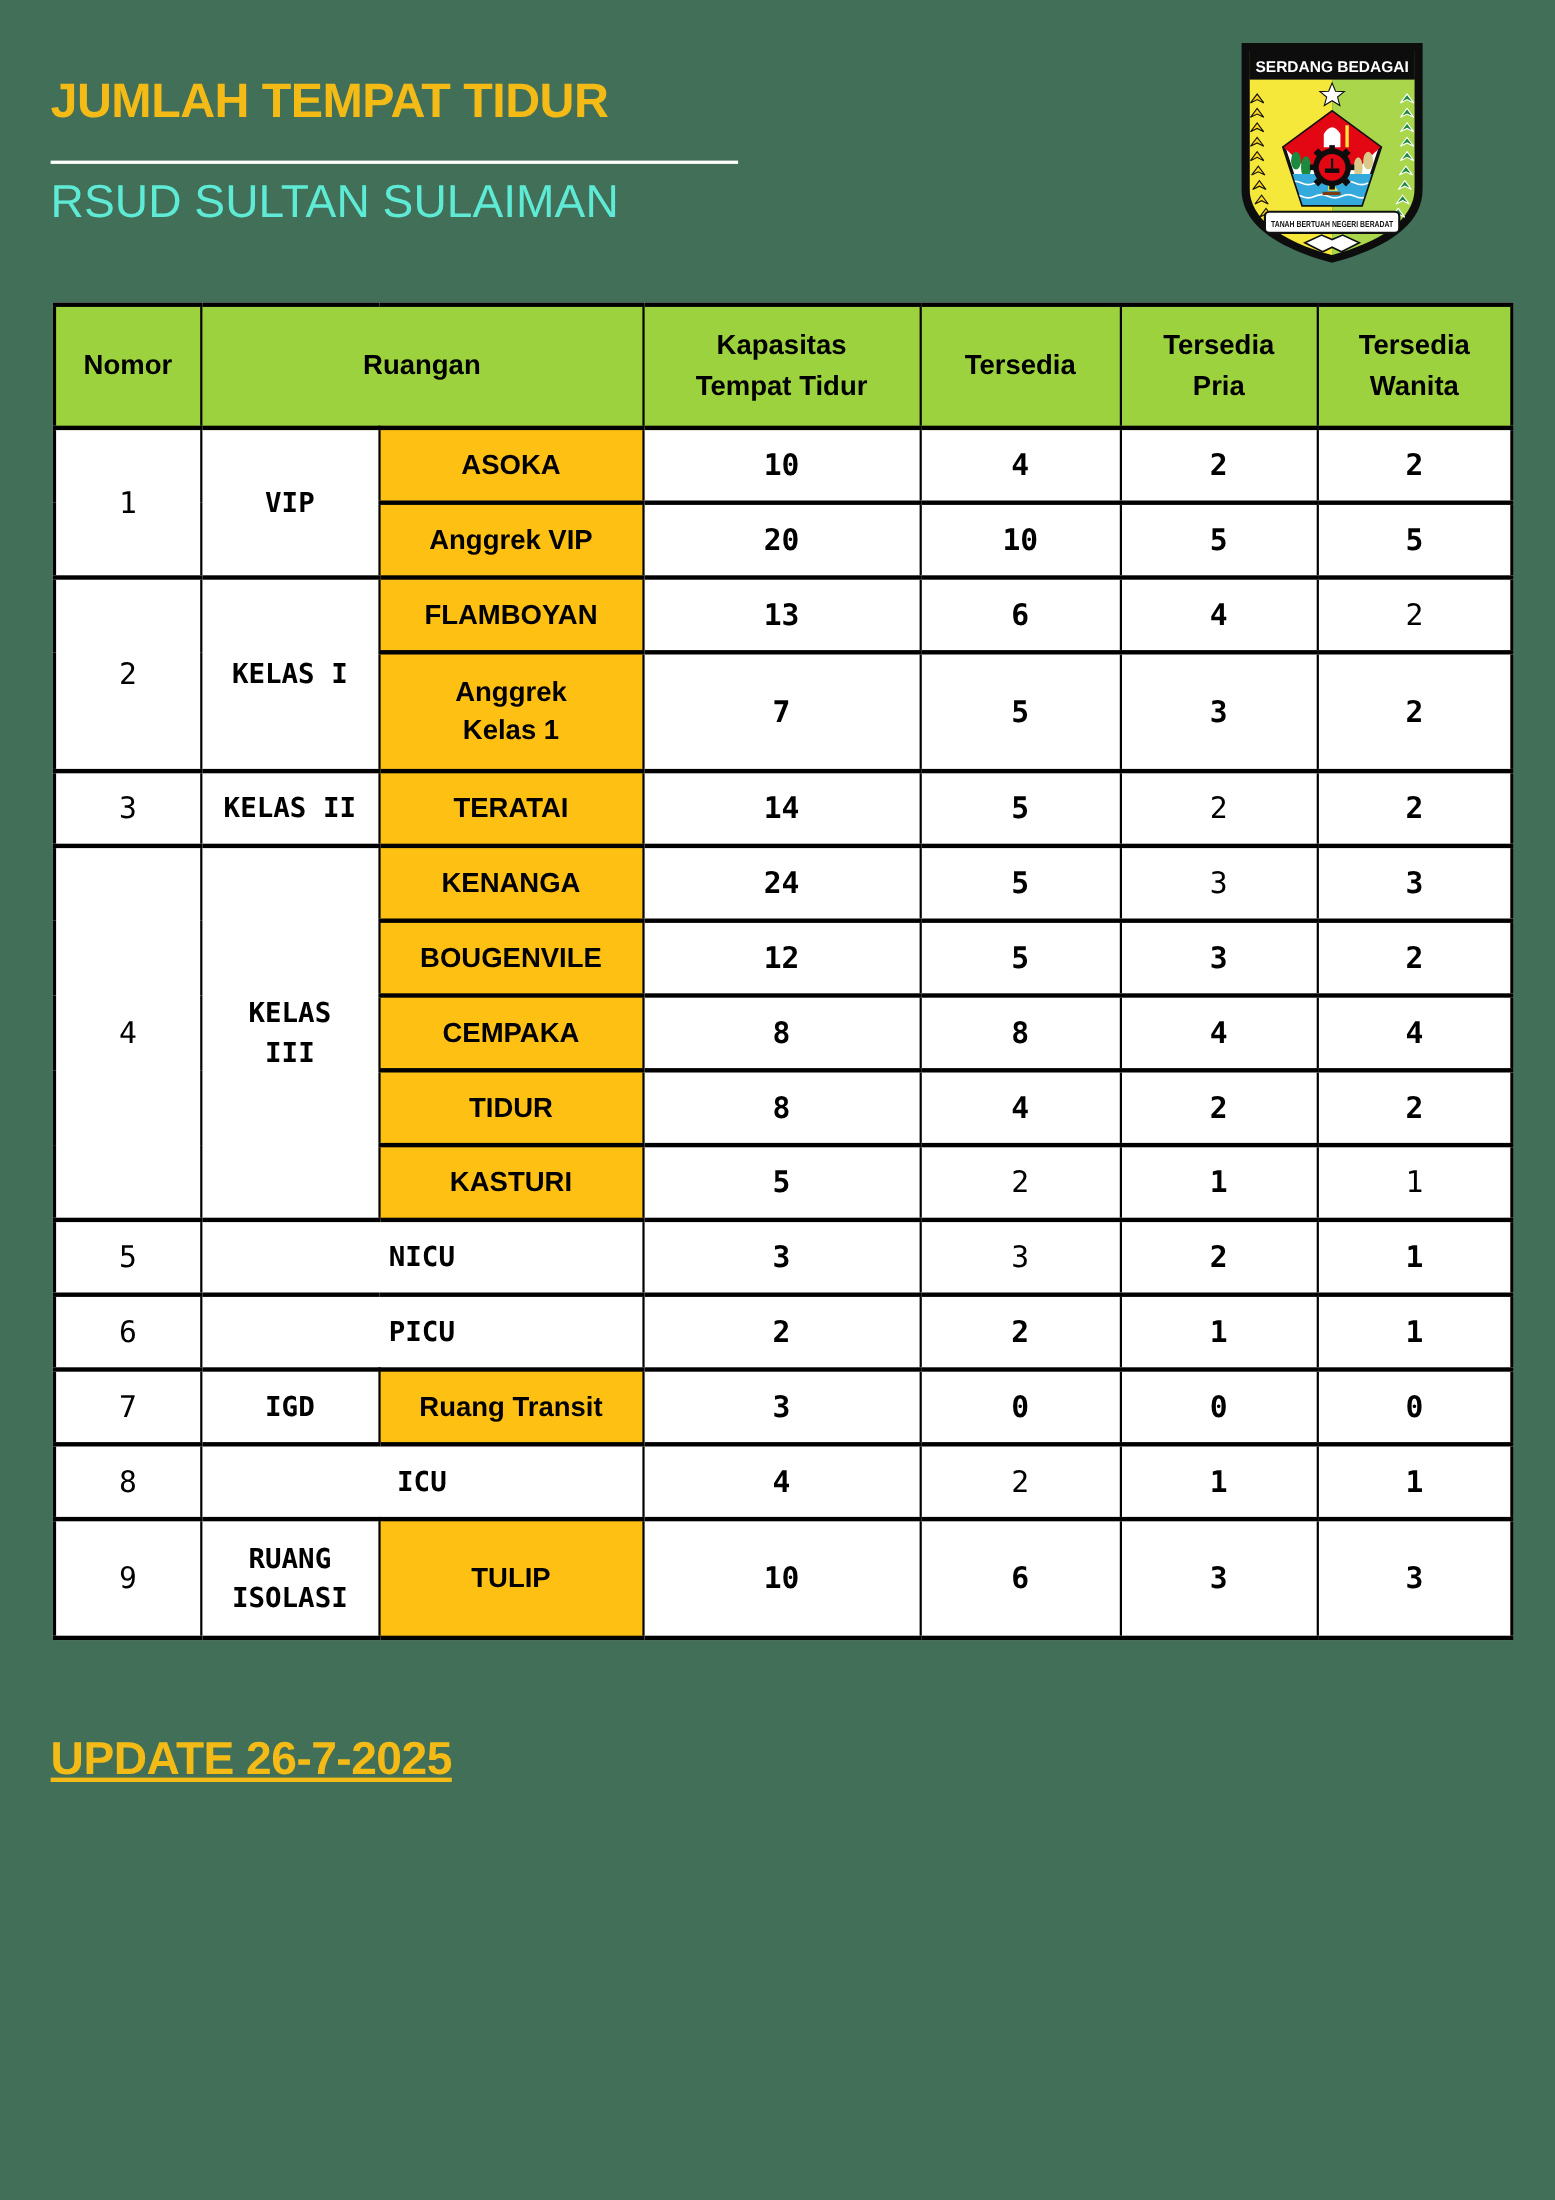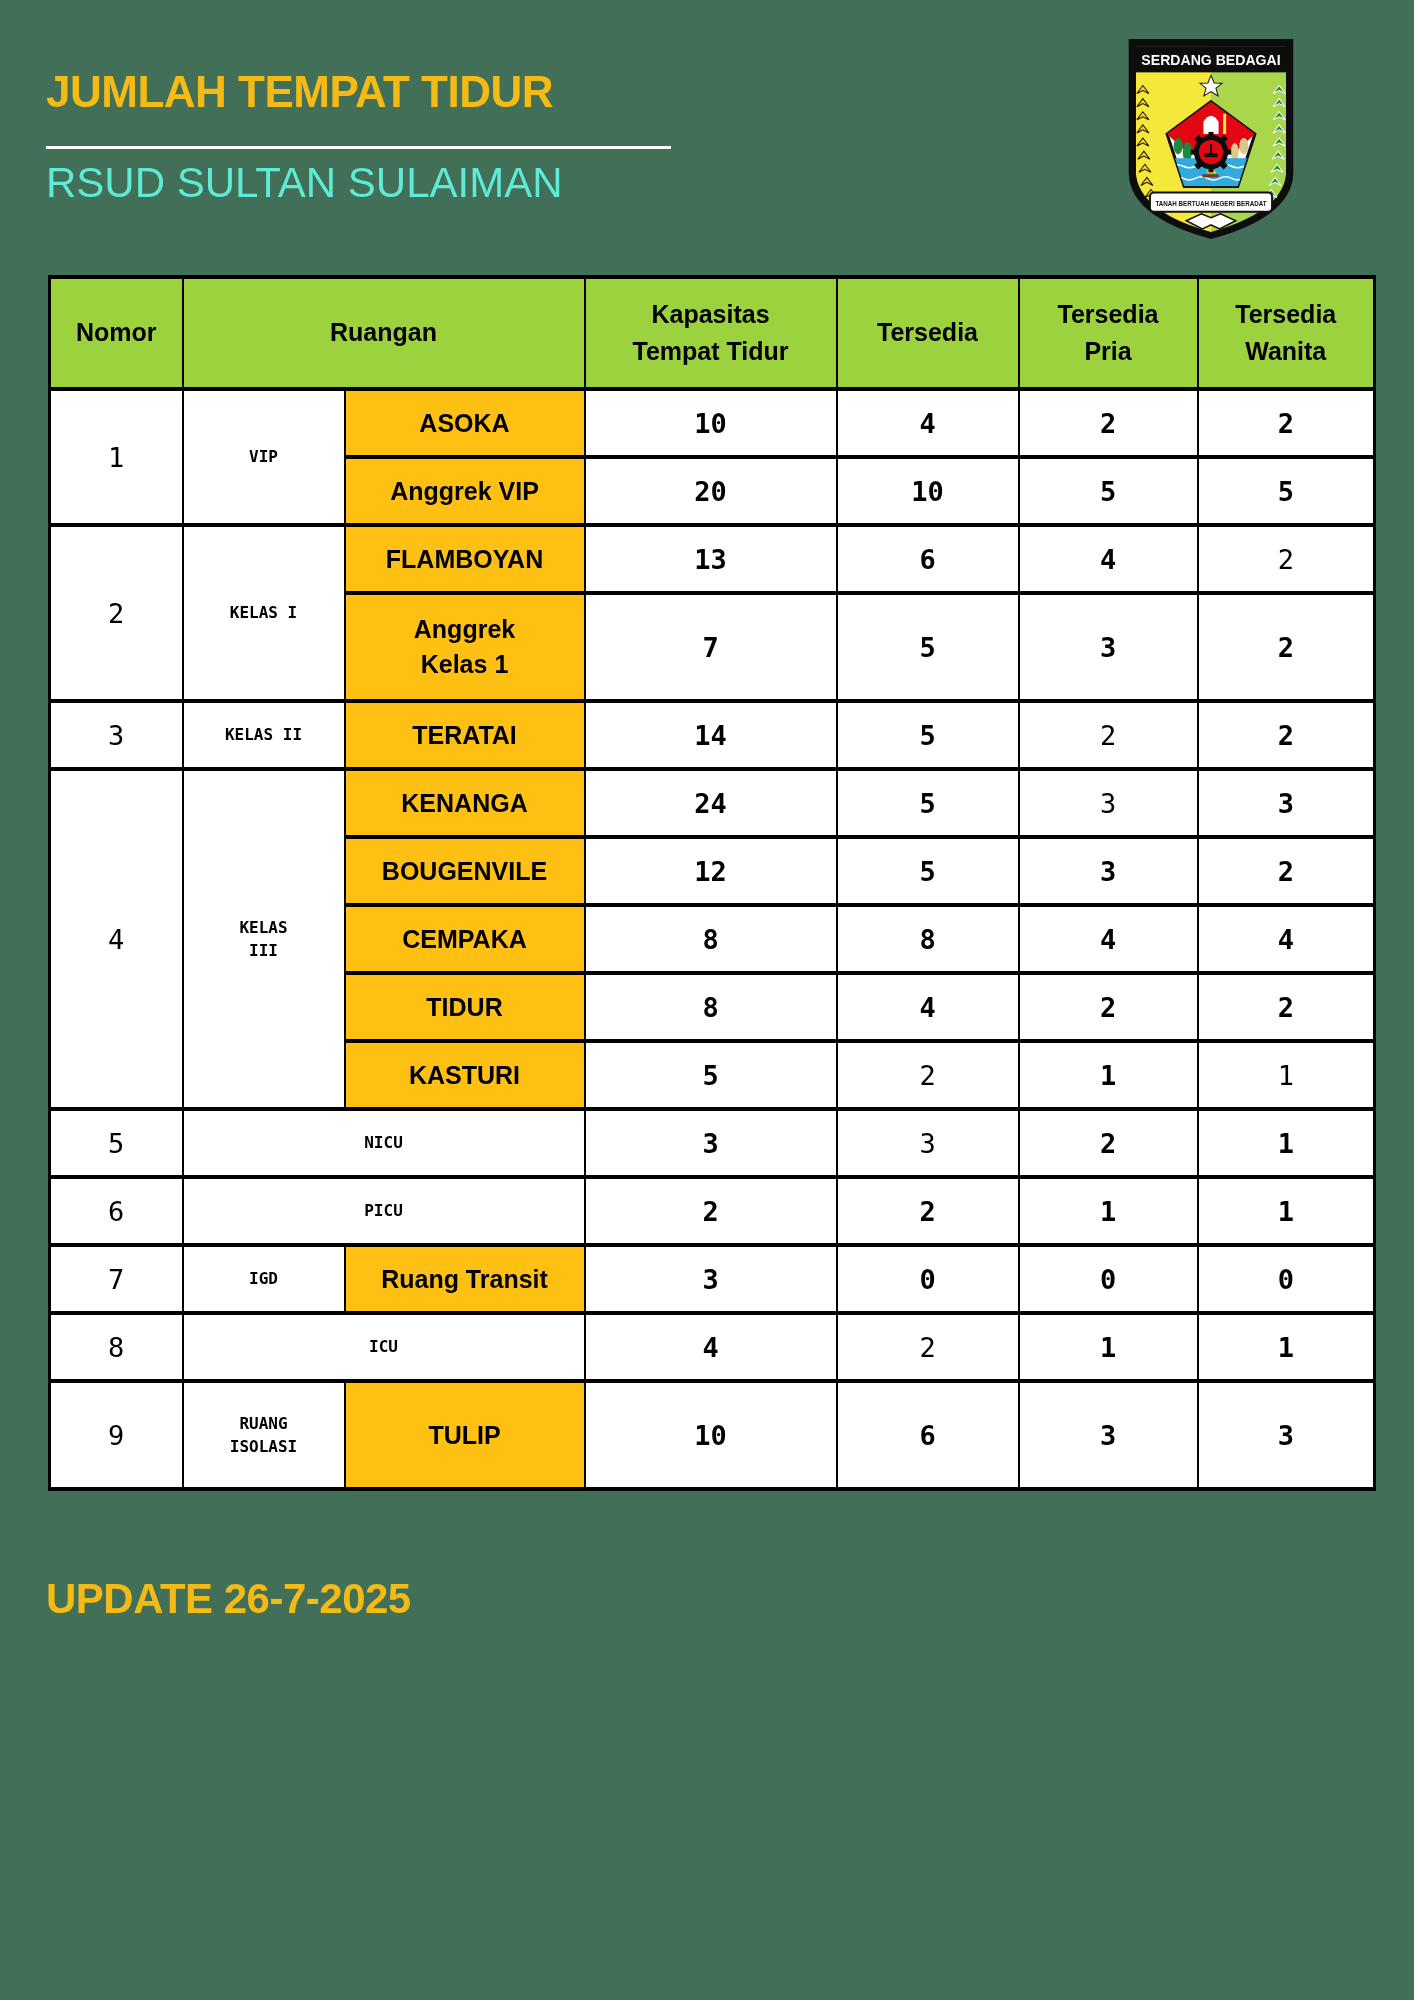--- a/index.html
+++ b/index.html
@@ -3,34 +3,34 @@
 <meta charset="utf-8">
 <style>
   html,body{margin:0;padding:0;}
   .page{position:relative;width:1414px;height:2000px;background:var(--bg,#416F58);overflow:hidden;
         font-family:"Liberation Sans",sans-serif;}
   .title{position:absolute;left:46px;top:70px;font-weight:700;font-size:44px;line-height:1;
          color:var(--gold,#F4BB17);letter-spacing:-0.5px;}
   .rule{position:absolute;left:46px;top:146px;width:625px;height:3px;background:#fff;}
   .subtitle{position:absolute;left:46px;top:162px;font-weight:400;font-size:42px;line-height:1;color:#5eead4;}
   .update{position:absolute;left:46px;top:1578px;font-weight:700;font-size:42px;line-height:1;
-          color:var(--gold,#F4BB17);letter-spacing:-0.5px;}
+          color:var(--gold,#F4BB17);letter-spacing:-0.5px;text-decoration:underline;}
   .logo{position:absolute;left:1122px;top:33px;width:178px;height:212px;}
 
   table.beds{position:absolute;left:48px;top:275px;width:1325px;border-collapse:collapse;
              table-layout:fixed;background:#fff;border:3px solid #000;}
   th,td{border:2px solid #000;border-top-width:4px;border-bottom-width:4px;
         text-align:center;vertical-align:middle;padding:0;white-space:pre-line;color:#000;}
   thead tr{height:112px;}
   th{background:var(--green,#9CD23D);font-family:"Liberation Sans",sans-serif;
      font-weight:700;font-size:25px;line-height:1.5;}
   tbody tr{height:68px;}
   tbody tr.tall{height:108px;}
   td.num{font-family:"DejaVu Sans Mono",monospace;font-weight:400;font-size:27px;}
-  td.cat{font-family:"DejaVu Sans Mono",monospace;font-weight:700;font-size:16px;line-height:1.45;margin-left:27px;}
+  td.cat{font-family:"DejaVu Sans Mono",monospace;font-weight:700;font-size:25px;line-height:1.45;margin-left:27px;}
   td.room{font-family:"Liberation Sans",sans-serif;font-weight:700;font-size:25px;line-height:1.4;}
   td.orange{background:var(--orange,#FFC014);}
   td.val{font-family:"DejaVu Sans Mono",monospace;font-weight:400;font-size:27px;}
   td.val.b{font-weight:700;}
 </style>
 </head>
 <body>
 
 <div class="page" style="--bg: #416F58; --green: #9CD23D; --orange: #FFC014; --gold: #F4BB17;">
 

